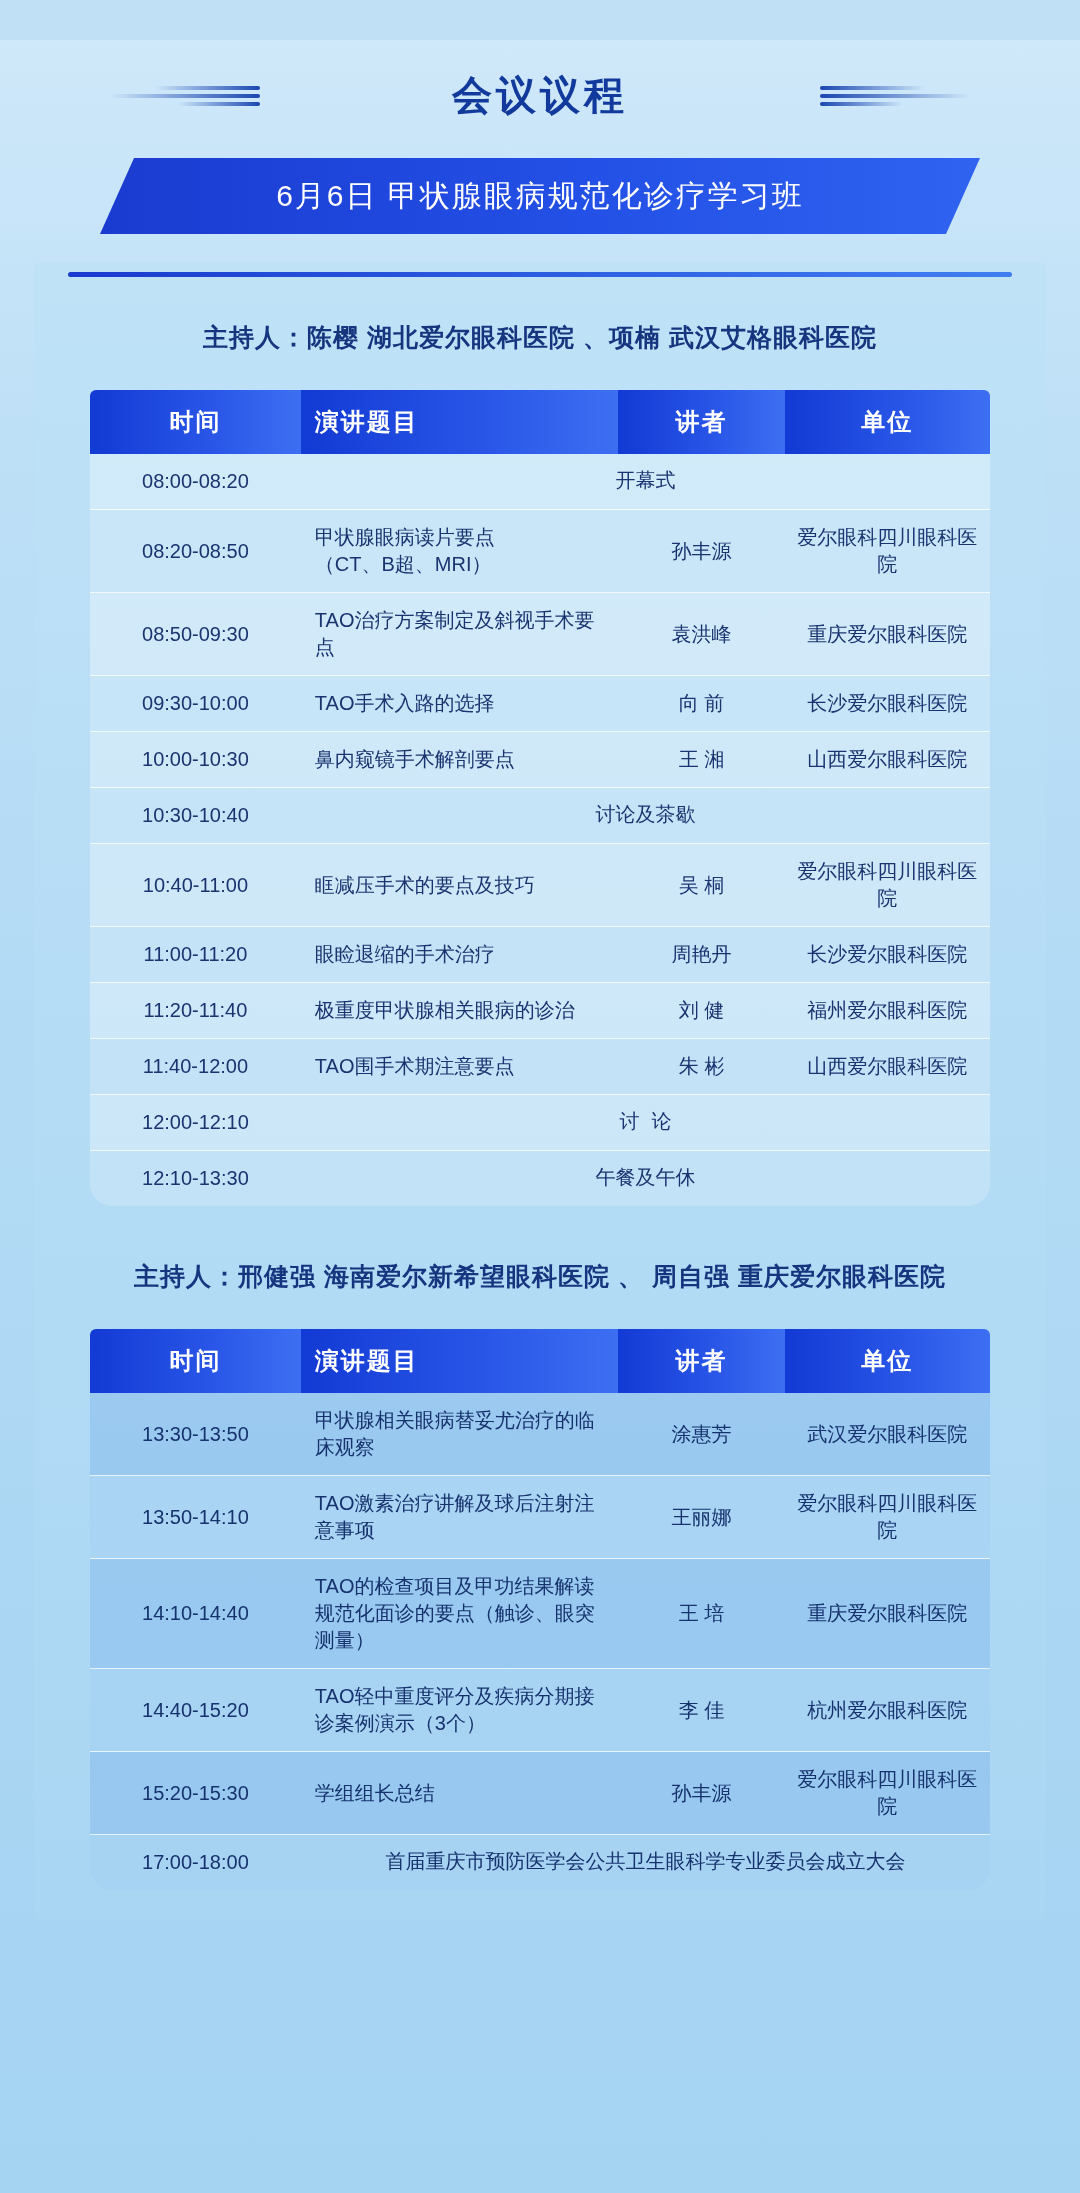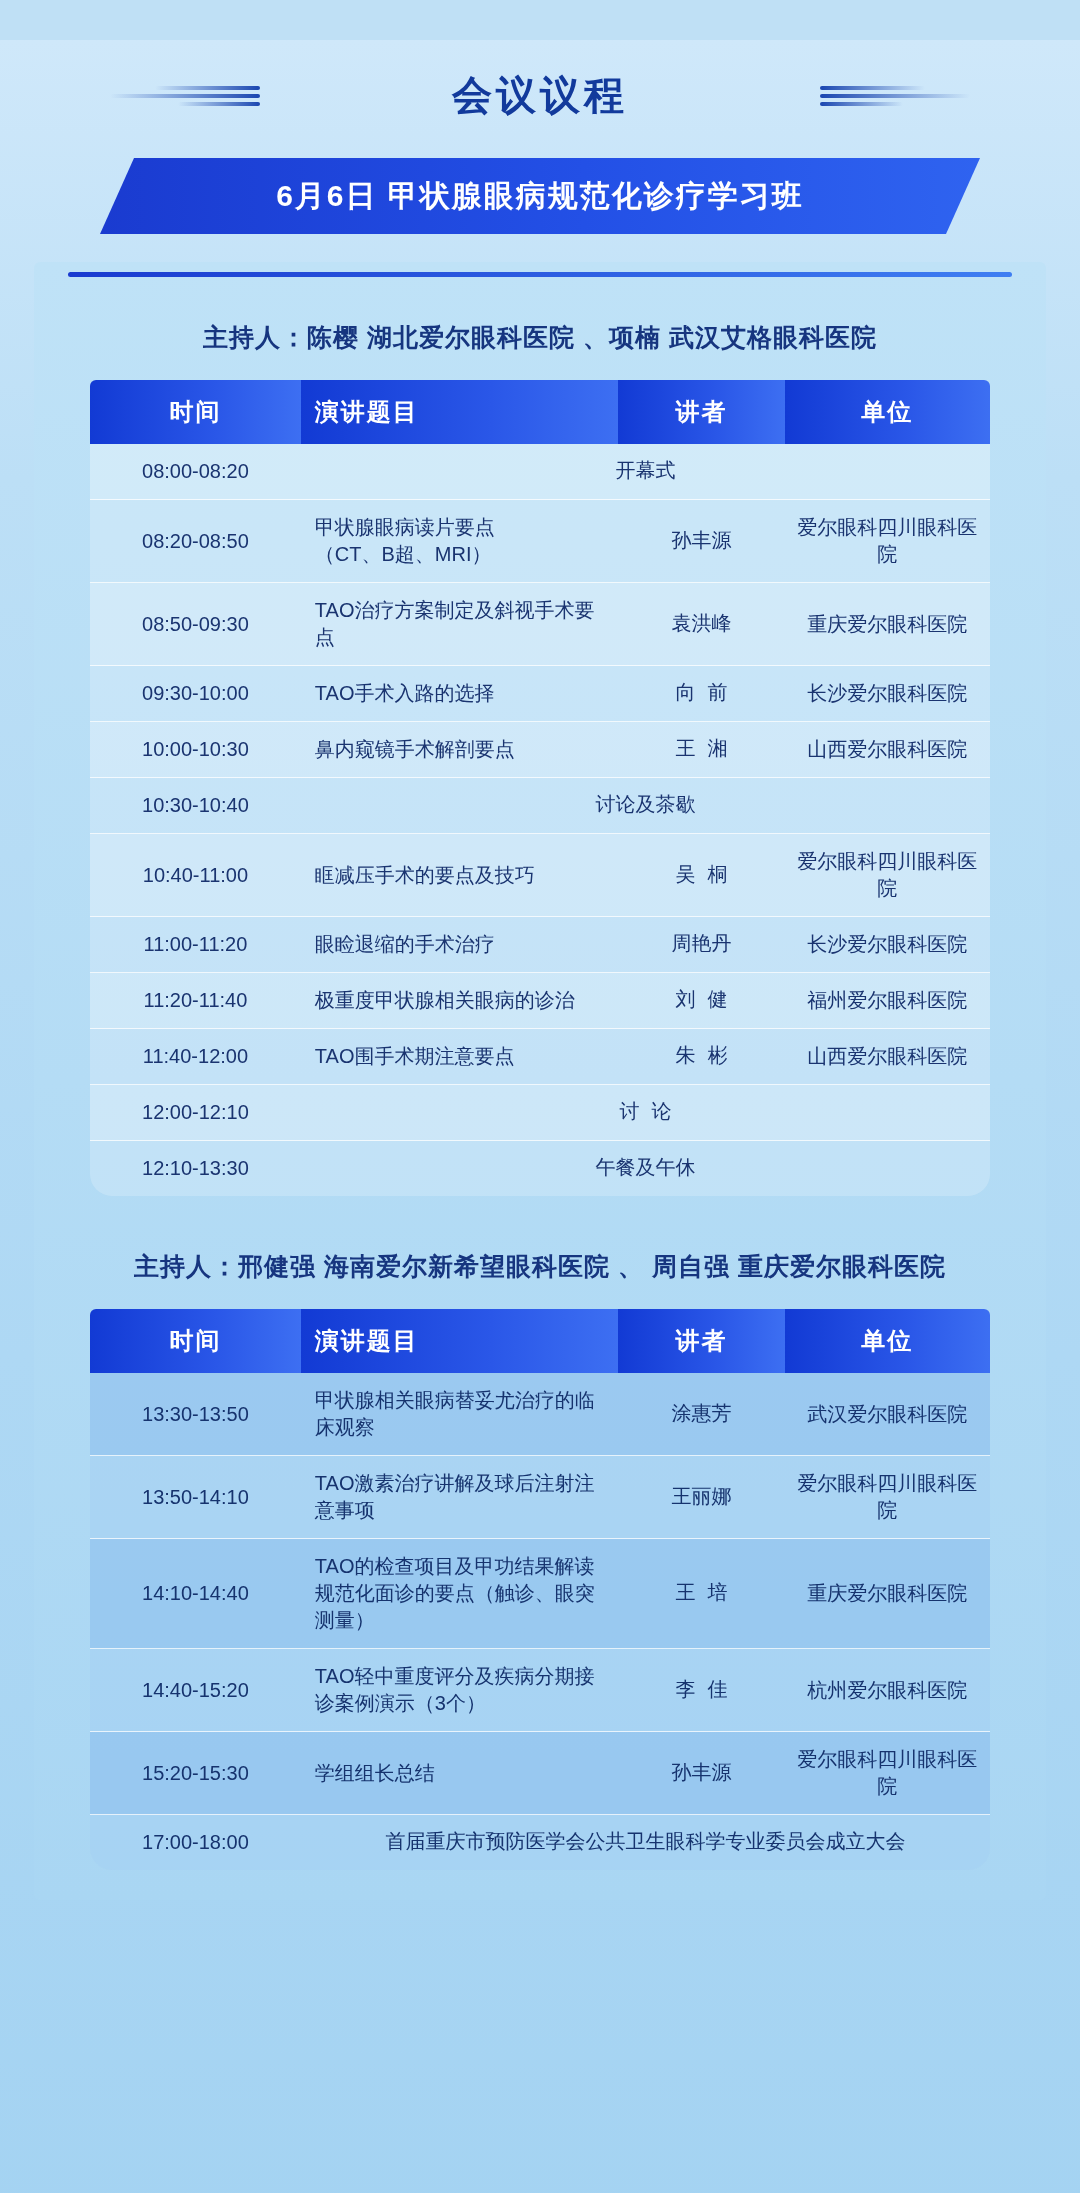--- a/index.html
+++ b/index.html
@@ -73,21 +73,21 @@
     width: 880px;
     height: 76px;
     background: linear-gradient(90deg, #1a3bd0 0%, #2350e6 55%, #2f63f0 100%);
     clip-path: polygon(34px 0, 880px 0, 846px 76px, 0 76px);
     display: flex;
     align-items: center;
     justify-content: center;
   }
   .ribbon-text {
     font-size: 30px;
-    font-weight: bold;
+    font-weight: normal;
     color: #ffffff;
     letter-spacing: 2px;
   }
 
   
   .card {
     position: relative;
     margin: 28px auto 0 auto;
     width: 1012px;
     background: linear-gradient(180deg, #bfe2f7 0%, #a9d6f3 100%);
@@ -100,21 +100,21 @@
     margin: 0 auto 0 auto;
     background: linear-gradient(90deg, #1a3bd0, #3f7ef2);
     border-radius: 3px;
   }
 
   .host-line {
     text-align: center;
     font-size: 25px;
     font-weight: bold;
     color: #16357f;
-    padding: 44px 0 26px 0;
+    padding: 44px 0 36px 0;
     letter-spacing: 1px;
   }
 
   
   .tbl {
     width: 900px;
     margin: 0 auto;
     border-collapse: separate;
     border-spacing: 0;
     background: rgba(255,255,255,0.10);
@@ -136,21 +136,21 @@
     border-bottom: 1px solid rgba(255,255,255,0.75);
     vertical-align: middle;
     line-height: 1.35;
   }
   .tbl tbody tr:last-child td { border-bottom: none; }
   .tbl tbody tr:nth-child(odd) { background: rgba(255,255,255,0.26); }
   .tbl tbody tr:nth-child(even) { background: rgba(255,255,255,0.12); }
 
   .c-time   { width: 190px; text-align: center; white-space: nowrap; }
   .c-title  { width: 286px; text-align: left; padding-left: 14px !important; }
-  .c-speaker{ width: 150px; text-align: center; font-family: Liberation Mono, monospace; }
+  .c-speaker{ width: 150px; text-align: center; }
   .c-unit   { width: 185px; text-align: center; }
   .c-full   { text-align: center; font-size: 22px; font-family: Liberation Mono, monospace; }
 
   .sec2 { margin-top: 10px; }
 
   
   .tbl.t2 tbody tr:nth-child(odd) { background: rgba(120,178,235,0.45); }
   .tbl.t2 tbody tr:nth-child(even){ background: rgba(147,199,240,0.35); }
   .tbl.t2 tbody td { color: #16336e; }
 </style>

